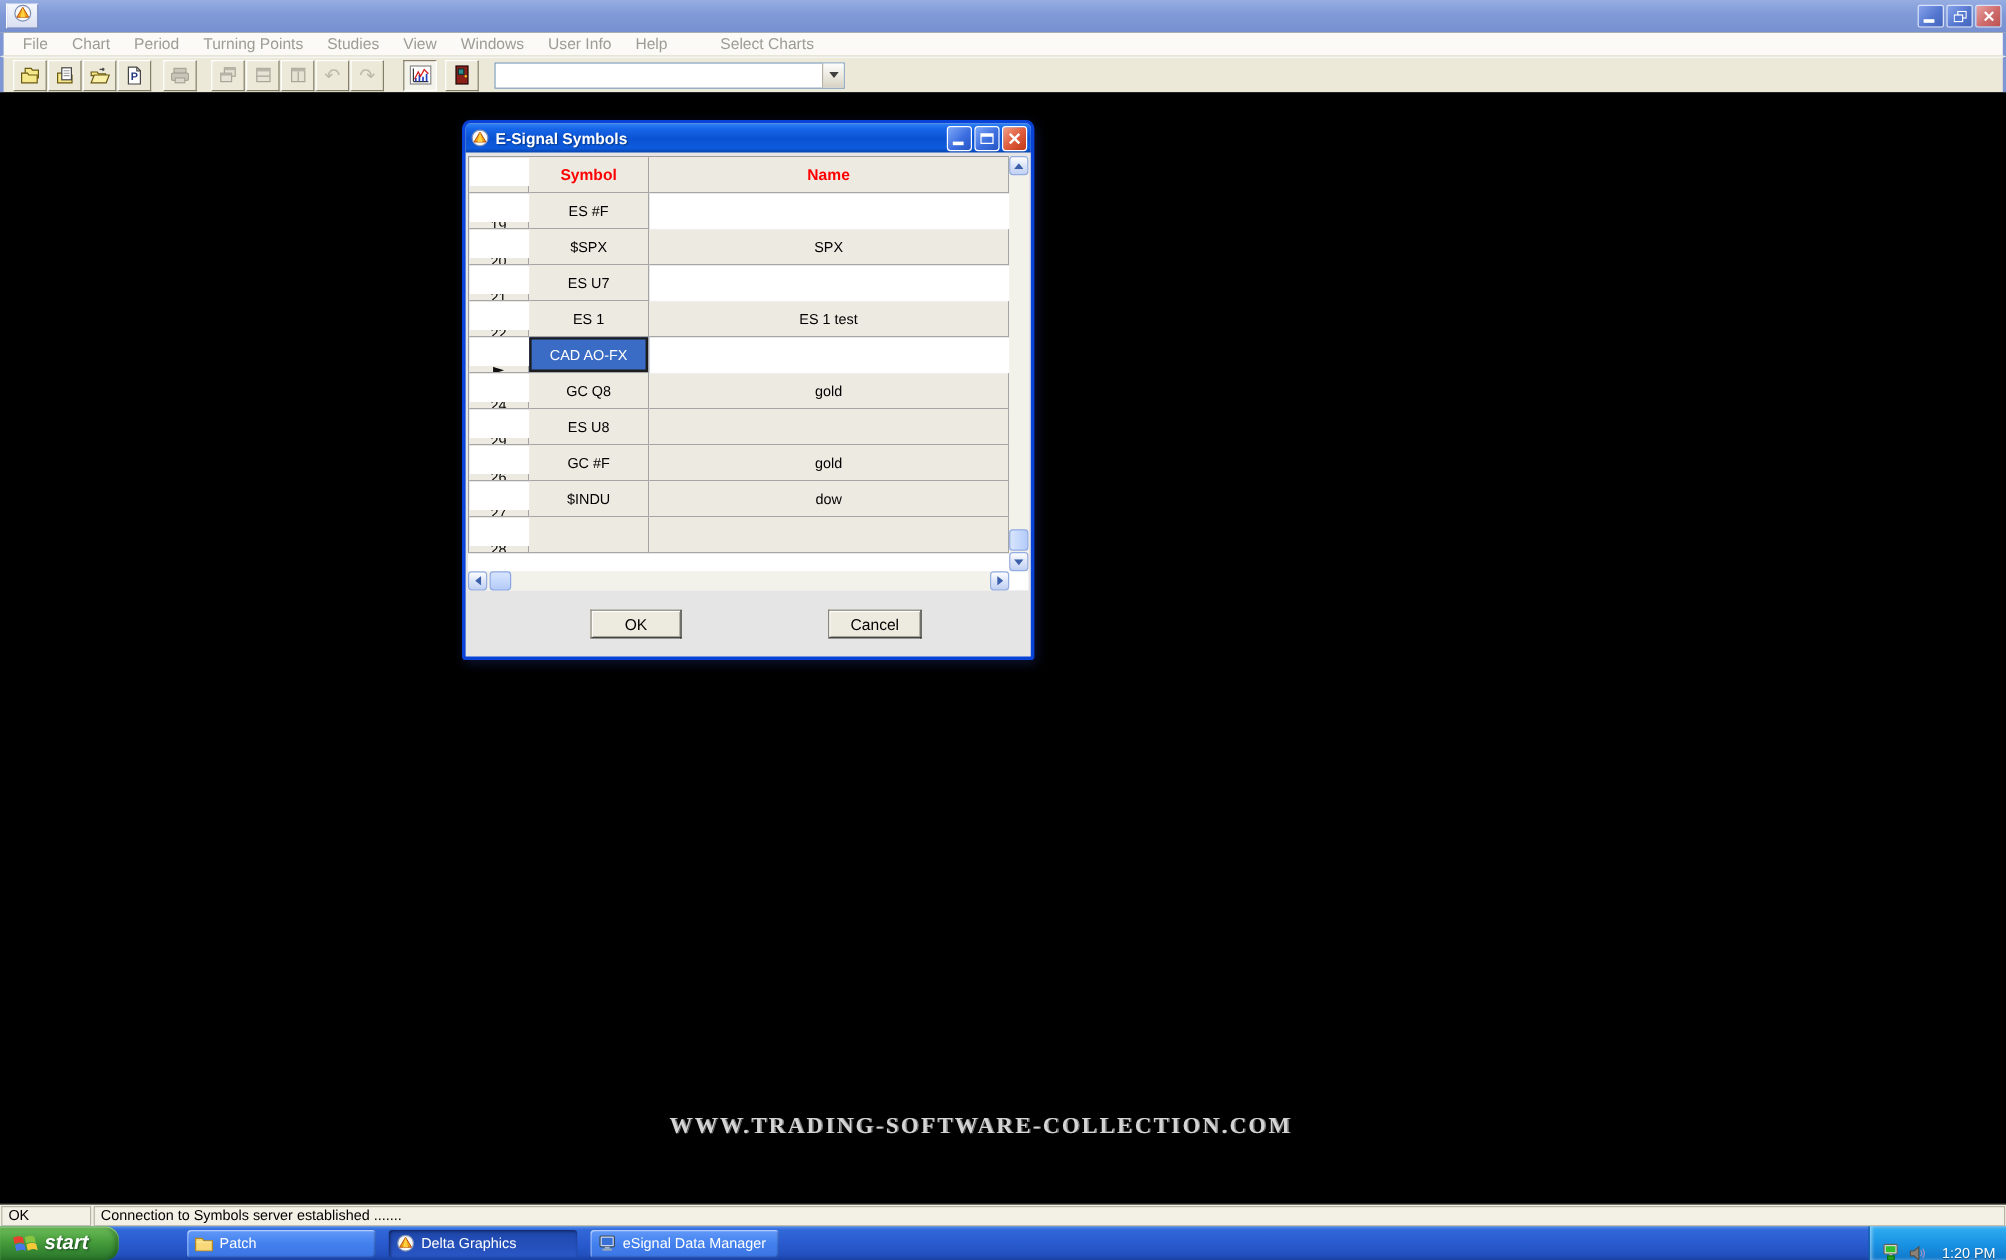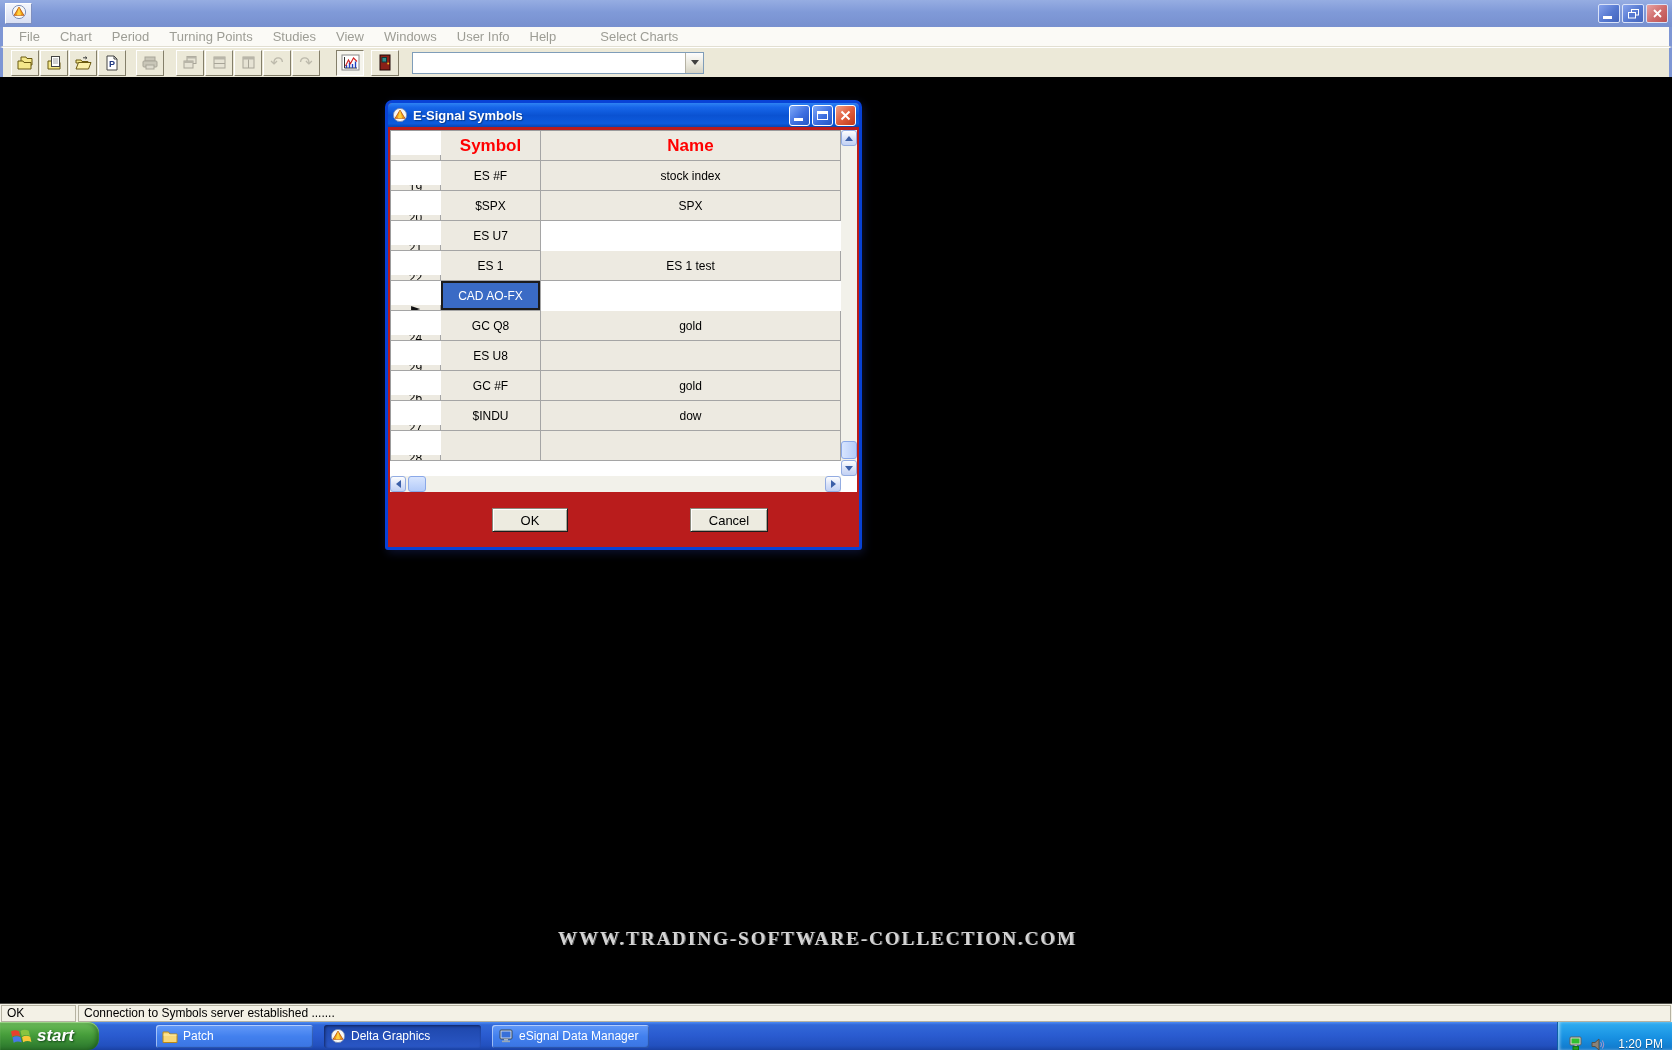--- a/index.html
+++ b/index.html
@@ -24,36 +24,36 @@
   .tb-btn { width:28px; height:26px; background:#ECE9D8; border:1px solid; border-color:#FFFFFF #847f6a #847f6a #FFFFFF; display:flex; align-items:center; justify-content:center; margin-left:1px; flex:none; }
   .tb-btn.pressed { border-color:#847f6a #FFFFFF #FFFFFF #847f6a; background:#F5F4EC; }
   .tb-glyph { font-size:16px; color:#BDBAAC; line-height:1; font-family:"DejaVu Sans",sans-serif; }
   .combo { width:292px; height:22px; margin-left:13px; background:#fff; border:1px solid #7F9DB9; display:flex; align-items:stretch; }
   .combo input { flex:1; border:0; outline:none; font-size:12px; padding:0 4px; background:transparent; }
   .combo-btn { width:18px; background:linear-gradient(#FDFDFD,#E8E6DA 60%,#D5D2C4); border-left:1px solid #B5B2A4; display:flex; align-items:center; justify-content:center; }
 
   .workspace { position:relative; height:926px; background:#000; overflow:hidden; }
 
   
-  .dialog { position:absolute; left:385px; top:23px; width:477px; height:450px; border:3px solid #0842D6; border-radius:7px 7px 3px 3px; background:#b91c1c; box-shadow:2px 3px 10px rgba(20,30,80,.6); }
+  .dialog { position:absolute; left:385px; top:23px; width:477px; height:450px; border:3px solid #0842D6; border-radius:7px 7px 3px 3px; background:#e5e5e5; box-shadow:2px 3px 10px rgba(20,30,80,.6); }
   .dlg-titlebar { height:24px; background:linear-gradient(180deg,#2E83F3 0%,#1766EA 18%,#0A52D2 52%,#0D5BDD 85%,#0845B2 100%); border-radius:4px 4px 0 0; display:flex; align-items:center; padding:0 3px 0 4px; }
   .dlg-title { color:#fff; font-weight:bold; font-size:13px; margin-left:5px; text-shadow:1px 1px 1px #073A8C; }
   .dlg-buttons { margin-left:auto; display:flex; gap:2px; }
   .dlg-btn { width:21px; height:21px; border:1px solid #FFFFFF; border-radius:3px; position:relative; display:flex; align-items:center; justify-content:center; }
   .dlg-btn.minb, .dlg-btn.maxb { background:linear-gradient(135deg,#7FA9F8 0%,#3D6EE0 55%,#2656C4 100%); }
   .dlg-btn.closeb { background:linear-gradient(135deg,#F0A088 0%,#E05E3E 50%,#C03818 100%); }
   .dlg-min-glyph { position:absolute; left:4px; bottom:4px; width:9px; height:3px; background:#fff; }
   .dlg-max-glyph { width:11px; height:9px; border:1px solid #fff; border-top:3px solid #fff; }
 
   .table-wrap { position:absolute; left:2px; top:27px; width:467px; height:362px; background:#FFFFFF; }
   .grid { position:absolute; left:0; top:0; border-top:1px solid #9c9c9c; border-left:1px solid #9c9c9c; }
   .grow { display:flex; height:30px; }
   .gcell { border-right:1px solid #A5A5A5; border-bottom:1px solid #A5A5A5; background:#EDEAE1; display:flex; align-items:center; justify-content:center; font-size:12px; color:#000; overflow:hidden; }
   .c0 { width:50px;margin-top:24px; } .c1 { width:100px; } .c2 { width:300px; }
-  .hdr { font-weight:bold; color:#FF0000; font-size:17px; }
+  .hdr { font-weight:bold; color:#FF0000; font-size:13px; }
   .sym-sel { background:#3A6BC5; color:#FFFFFF; box-shadow:inset 0 0 0 2px #1c1c1c; }
   .row-arrow { font-size:12px; color:#111; font-family:"DejaVu Sans",sans-serif; }
 
   .vscroll { position:absolute; right:0; top:0; width:16px; height:346px; background:#F2F1EA; }
   .hscroll { position:absolute; left:0; top:346px; width:451px; height:16px; background:#F2F1EA; }
   .sc-btn { position:absolute; width:16px; height:16px; background:linear-gradient(#FEFEFE,#D9E2F8 55%,#C2D1F4); border:1px solid #93ACE2; border-radius:3px; display:flex; align-items:center; justify-content:center; }
   .sc-up { top:0; } .sc-down { bottom:0; }
   .sc-left { left:0; } .sc-right { right:0; }
   .vthumb { position:absolute; left:0; bottom:17px; width:16px; height:18px; background:linear-gradient(90deg,#D8E5FE,#B4CBF9); border:1px solid #8AA8E8; border-radius:3px; }
   .hthumb { position:absolute; top:0; left:18px; width:18px; height:16px; background:linear-gradient(#D8E5FE,#B4CBF9); border:1px solid #8AA8E8; border-radius:3px; }
@@ -267,21 +267,20 @@
       <div class="table-wrap">
         <div class="grid">
             <div class="grow">
               <div class="gcell hdr c0"></div>
               <div class="gcell hdr c1">Symbol</div>
               <div class="gcell hdr c2">Name</div>
             </div>
             <div class="grow">
               <div class="gcell c0">19</div>
               <div class="gcell c1">ES #F</div>
-              <div class="gcell c2">stock index</div>
             </div>
             <div class="grow">
               <div class="gcell c0">20</div>
               <div class="gcell c1">$SPX</div>
               <div class="gcell c2">SPX</div>
             </div>
             <div class="grow">
               <div class="gcell c0">21</div>
               <div class="gcell c1">ES U7</div>
             </div>

